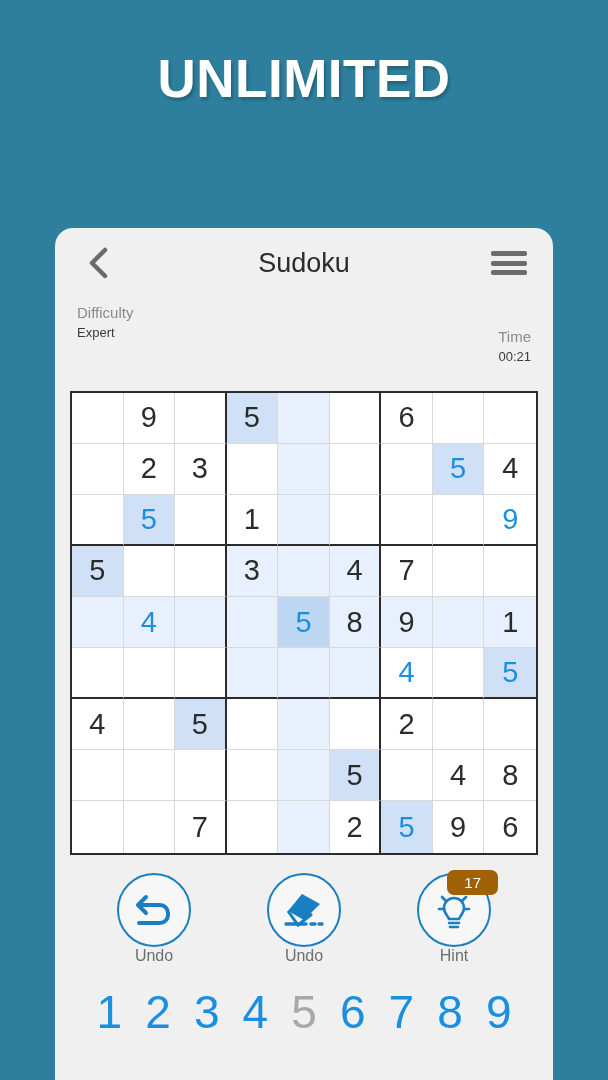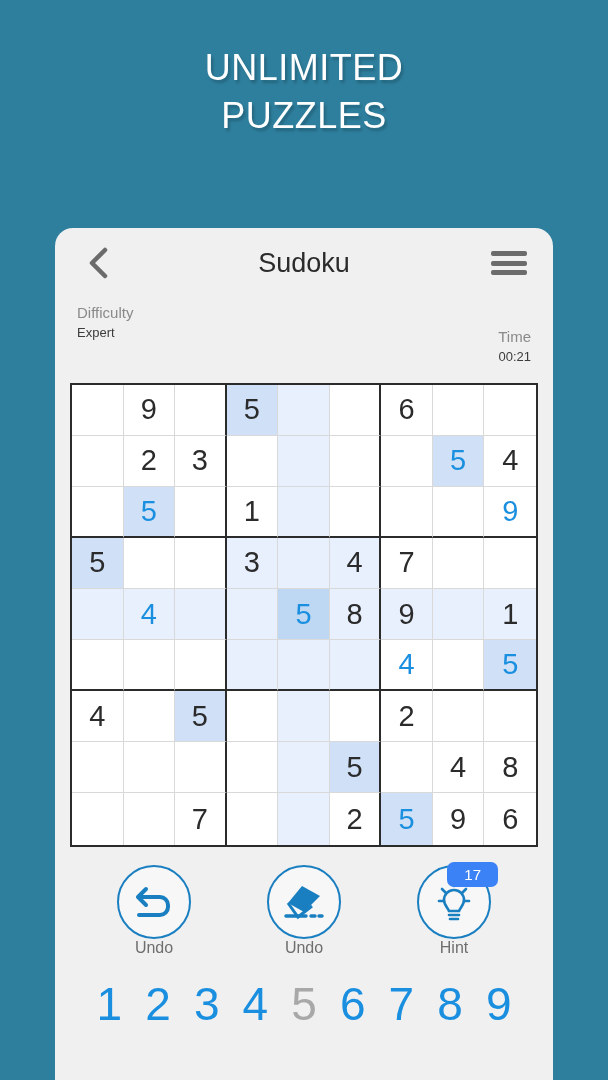--- a/index.html
+++ b/index.html
@@ -12,22 +12,22 @@
     font-family: "Liberation Sans", sans-serif;
     position: relative;
   }
 
   
   .promo {
     position: absolute;
     top: 44px; left: 0; right: 0;
     text-align: center;
     color: #ffffff;
-    font-size: 36px;
-    font-weight: normal;
+    font-size: 53px;
+    font-weight: bold;
     line-height: 1.32;
     letter-spacing: 0.5px;
     text-shadow: 2px 3px 3px rgba(0,0,0,0.22);
   }
   .promo .line { display: block; }
 
   
   .phone {
     position: absolute;
     left: 55px; top: 228px;
@@ -69,21 +69,21 @@
   }
   .menu-btn span {
     display: block; height: 5px; width: 36px;
     background: #6b6b6b; border-radius: 2px;
   }
 
   
   .statusbar {
     display: flex;
     justify-content: space-between;
-    padding: 4px 22px 16px 22px;
+    padding: 4px 22px 24px 22px;
     font-size: 16px;
     color: #5e5e5e;
     line-height: 1.45;
   }
   .status-col.right { text-align: right; margin-top: 24px; }
   .status-label { color: #8a8a8a; font-size: 15px; }
   .status-value { color: #3c3c3c; font-size: 13px; }
 
   
   .grid-wrap { padding: 0 15px; }
@@ -141,21 +141,21 @@
   .action-label {
     margin-top: 0;
     font-size: 16px;
     color: #6e6e6e;
   }
   .badge {
     position: absolute;
     top: -5px; right: -9px;
     min-width: 30px; height: 25px;
     padding: 0 17px;
-    background: #3b82f6;
+    background: #a16207;
     color: #ffffff;
     border-radius: 7px;
     font-size: 15px;
     display: flex; align-items: center; justify-content: center;
   }
 
   
   .numpad {
     display: flex;
     justify-content: space-between;
@@ -168,21 +168,20 @@
     color: #1a8fe0;
     line-height: 1.1;
   }
   .num.used { color: #a8a8a8; }
 </style>
 </head>
 <body>
 
 <div class="promo">
   <span class="line">UNLIMITED</span>
-  <span class="line">PUZZLES</span>
 </div>
 
 <div class="phone">
 
   <div class="appbar">
     <div class="back-btn">
       <span>
         <svg width="20" height="32" viewBox="0 0 20 32">
           <polyline points="17,3 4,16 17,29" fill="none" stroke="#6b6b6b" stroke-width="4.5" stroke-linecap="round" stroke-linejoin="round"></polyline>
         </svg>

